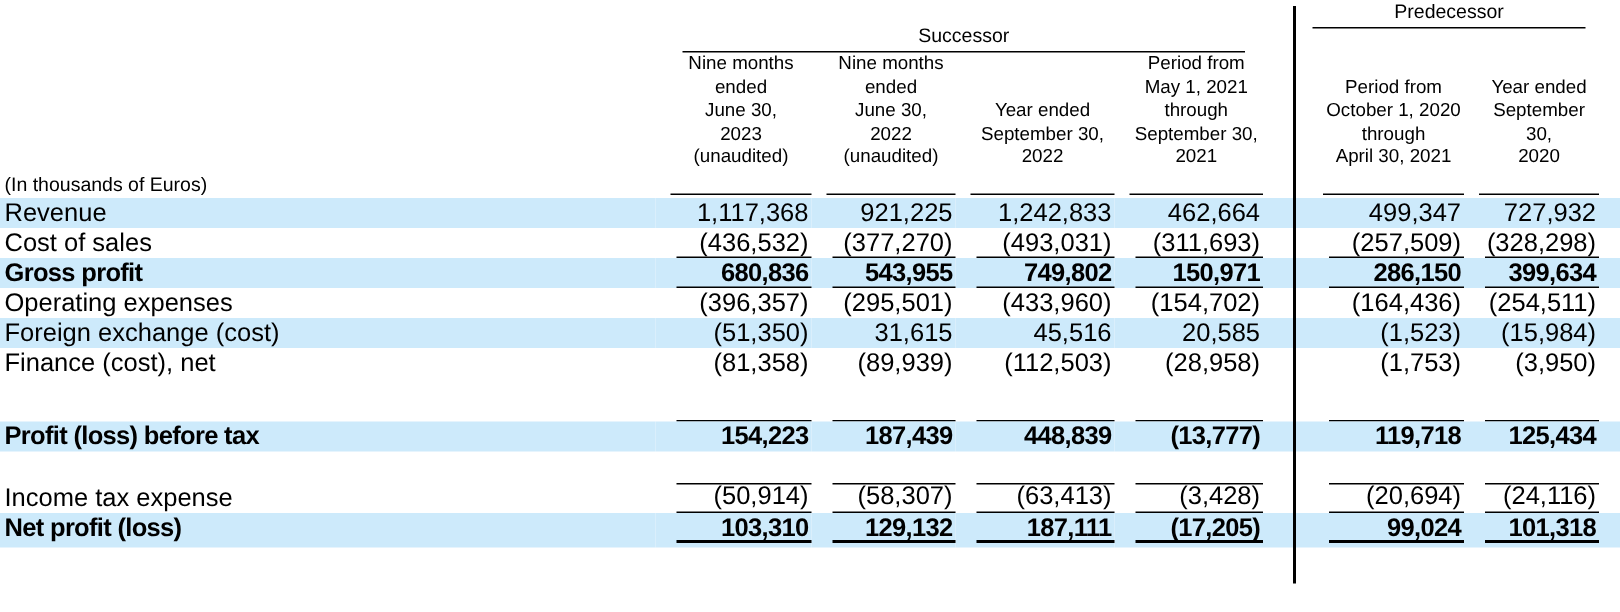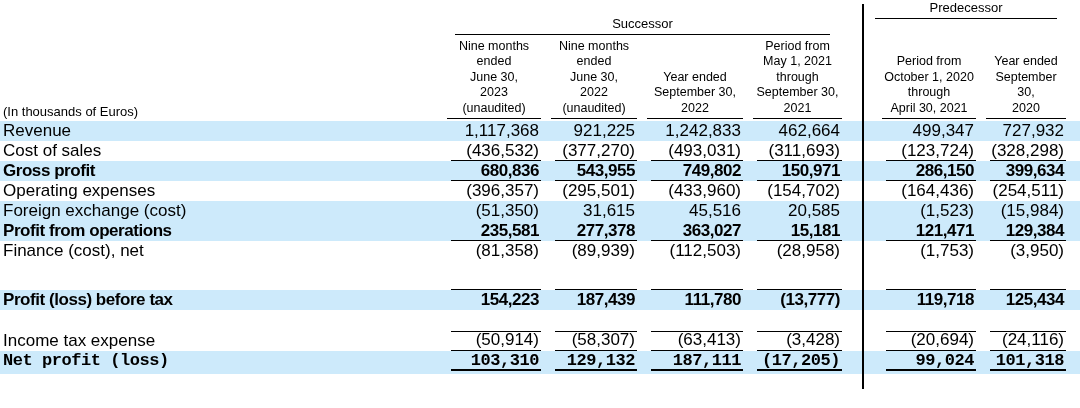--- a/index.html
+++ b/index.html
@@ -27,40 +27,40 @@
   }
   .g-succ { margin: 0 12px 0 18px; }
   .g-pred { margin: 0 9px 16px 3px; }
 
   
   .colhead-row td { height: 86px; padding-bottom: 2px; }
   .h-inner {
     margin-left: 10px;
     border-bottom: 1.5px solid var(--rule);
     text-align: center; font-size: 12.5px; line-height: 15.5px;
-    white-space: pre-line; padding-bottom: 2px;
+    white-space: pre-line; padding-bottom: 16px;
   }
   .units { font-size: 13px; padding: 0 0 3px 3px; }
 
   
   tbody td { height: 20px; vertical-align: top; }
   tbody .label { font-size: 17px; line-height: 20px; padding-left: 3px; white-space: nowrap; }
   .num .inner {
     margin-left: 14px; height: 20px; line-height: 20px;
     text-align: right; padding-right: 2px; font-size: 17px;
     white-space: nowrap;
   }
   .u-b  { border-bottom: 1.5px solid var(--rule); }
   .u-tb { border-top: 1.5px solid var(--rule); border-bottom: 1.5px solid var(--rule); line-height: 16.5px !important; }
   .u-b2 { border-bottom: 2px solid var(--rule); }
   .shaded { background: var(--hl); }
   .bold .label, .bold .inner { font-weight: 700; letter-spacing: -0.45px; }
   tr.sp-tall td { height: 29px; }  tr.sp-tall .inner { height: 29px; }
   tr.sp-short td { height: 21px; } tr.sp-short .inner { height: 21px; }
-  tr.row-tall td { height: 23px; font-family: Liberation Mono, monospace; }
+  tr.row-tall td { height: 23px; }
 
   .divider {
     position: absolute; left: 862px; top: 4px;
     width: 1.6px; height: 385px; background: var(--rule);
   }
 </style>
 </head>
 <body>
 
 <div class="page">
@@ -164,21 +164,21 @@
             <div class="inner u-b">(377,270)</div>
           </td>
           <td class="num">
             <div class="inner u-b">(493,031)</div>
           </td>
           <td class="num">
             <div class="inner u-b">(311,693)</div>
           </td>
           <td></td>
           <td class="num">
-            <div class="inner u-b">(123,724)</div>
+            <div class="inner u-b">(257,509)</div>
           </td>
           <td class="num">
             <div class="inner u-b">(328,298)</div>
           </td>
           <td></td>
         </tr>
         <tr class="shaded bold">
           <td class="label">Gross profit</td>
           <td class="num">
             <div class="inner u-b">680,836</div>
@@ -240,43 +240,20 @@
           </td>
           <td></td>
           <td class="num">
             <div class="inner">(1,523)</div>
           </td>
           <td class="num">
             <div class="inner">(15,984)</div>
           </td>
           <td></td>
         </tr>
-        <tr class="shaded bold">
-          <td class="label">Profit from operations</td>
-          <td class="num">
-            <div class="inner u-b">235,581</div>
-          </td>
-          <td class="num">
-            <div class="inner u-b">277,378</div>
-          </td>
-          <td class="num">
-            <div class="inner u-b">363,027</div>
-          </td>
-          <td class="num">
-            <div class="inner u-b">15,181</div>
-          </td>
-          <td></td>
-          <td class="num">
-            <div class="inner u-b">121,471</div>
-          </td>
-          <td class="num">
-            <div class="inner u-b">129,384</div>
-          </td>
-          <td></td>
-        </tr>
         <tr>
           <td class="label">Finance (cost), net</td>
           <td class="num">
             <div class="inner">(81,358)</div>
           </td>
           <td class="num">
             <div class="inner">(89,939)</div>
           </td>
           <td class="num">
             <div class="inner">(112,503)</div>
@@ -318,21 +295,21 @@
         </tr>
         <tr class="shaded bold">
           <td class="label">Profit (loss) before tax</td>
           <td class="num">
             <div class="inner">154,223</div>
           </td>
           <td class="num">
             <div class="inner">187,439</div>
           </td>
           <td class="num">
-            <div class="inner">111,780</div>
+            <div class="inner">448,839</div>
           </td>
           <td class="num">
             <div class="inner">(13,777)</div>
           </td>
           <td></td>
           <td class="num">
             <div class="inner">119,718</div>
           </td>
           <td class="num">
             <div class="inner">125,434</div>

